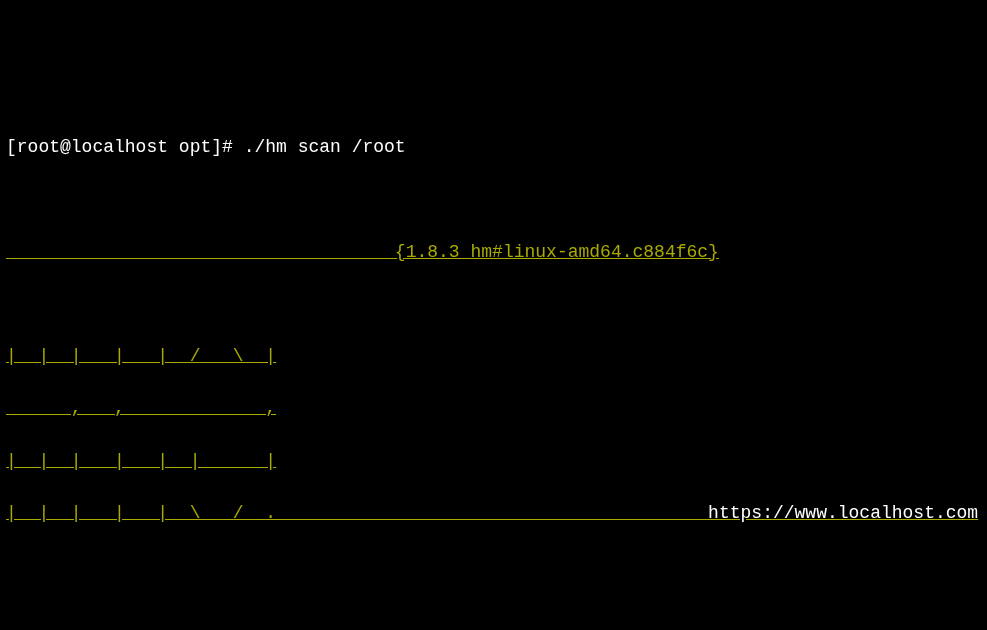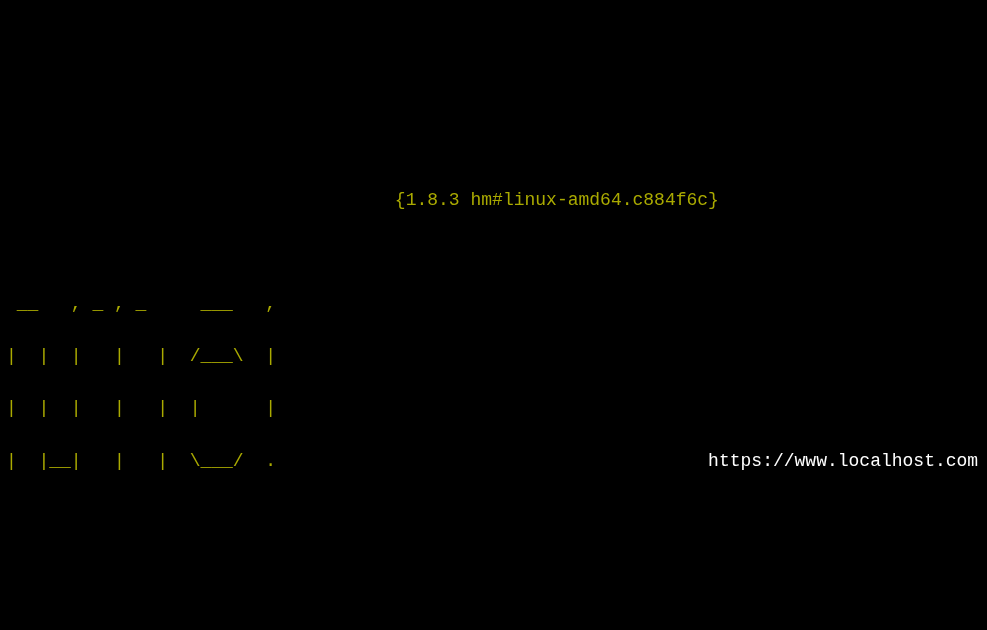--- a/index.html
+++ b/index.html
@@ -13,36 +13,37 @@
       font-family: 'Courier New', monospace;
       font-size: 18px;
       line-height: 1.45;
       padding: 4px 6px;
       width: 987px;
       height: 630px;
       overflow: hidden;
       white-space: pre;
     }
     .white { color: #fff; }
-    .yellow { color: #aaaa00; }
+    .yellow { color: #aaaa00; text-decoration: underline; }
     .line {
       display: block;
     }
   </style>
 </head>
 <body>
 
 
 
 <div>
+<span class="line"><span class="white">[root@localhost opt]# </span><span class="white">./hm scan /root</span></span>
 <span class="line"> </span>
 <span class="line yellow">                                    {1.8.3 hm#linux-amd64.c884f6c}</span>
 <span class="line"> </span>
+<span class="line yellow">|  |  |   |   |  /___\  |</span>
 <span class="line yellow"> __   , _ , _     ___   ,</span>
-<span class="line yellow">|  |  |   |   |  /___\  |</span>
 <span class="line yellow">|  |  |   |   |  |      |</span>
 <span class="line yellow"><span>|  |__|   |   |  \___/  .</span><span class="white">                                        https://www.localhost.com</span></span>
 <span class="line"> </span>
 <span class="line"> </span>
 
 
 
 
 
 

